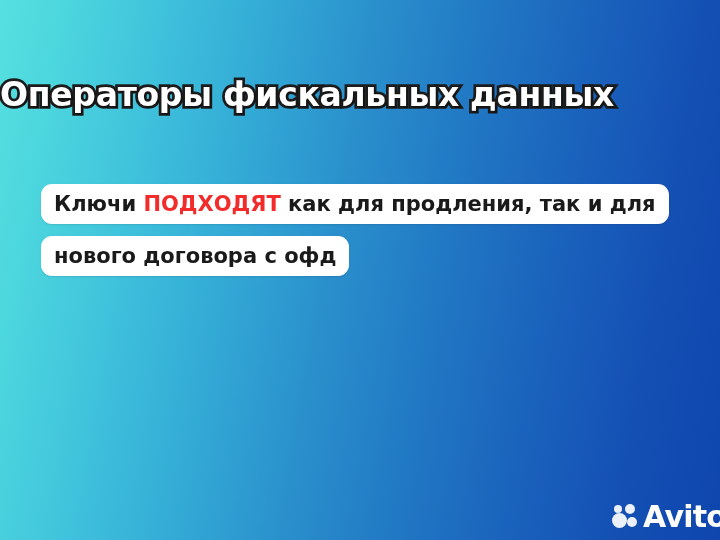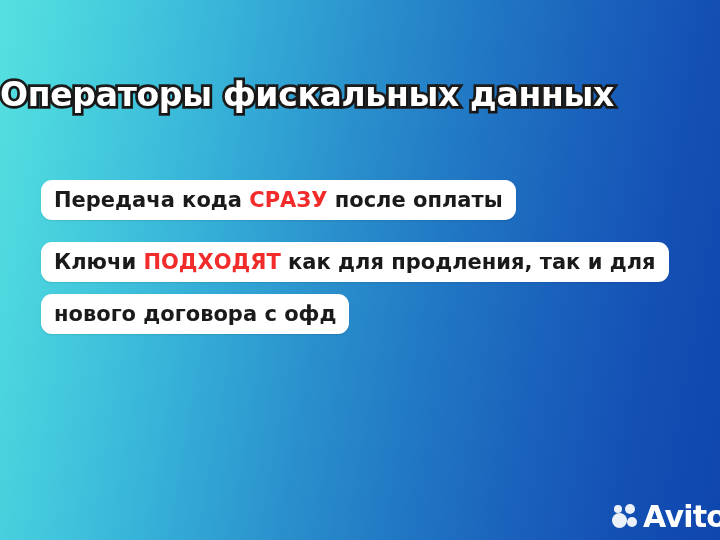--- a/index.html
+++ b/index.html
@@ -124,23 +124,20 @@
 
 <div id="poster">
 
   <div class="title-block">
     <span class="title-line">Операторы фискальных данных</span>
   </div>
 
   <div class="badges">
 
 
-    <div class="badge-row">
-      <span class="badge-text"><span>Передача кода </span><span class="hl">СРАЗУ</span><span> после оплаты</span></span>
-    </div>
 
     <div class="badge-row wrap">
       <span class="badge-text"><span>Ключи </span><span class="hl">ПОДХОДЯТ</span><span> как для продления, так и для нового договора с офд</span></span>
     </div>
 
   </div>
 
   <div class="avito">
     <span class="avito-mark">
       <i class="dot-tl"></i>

